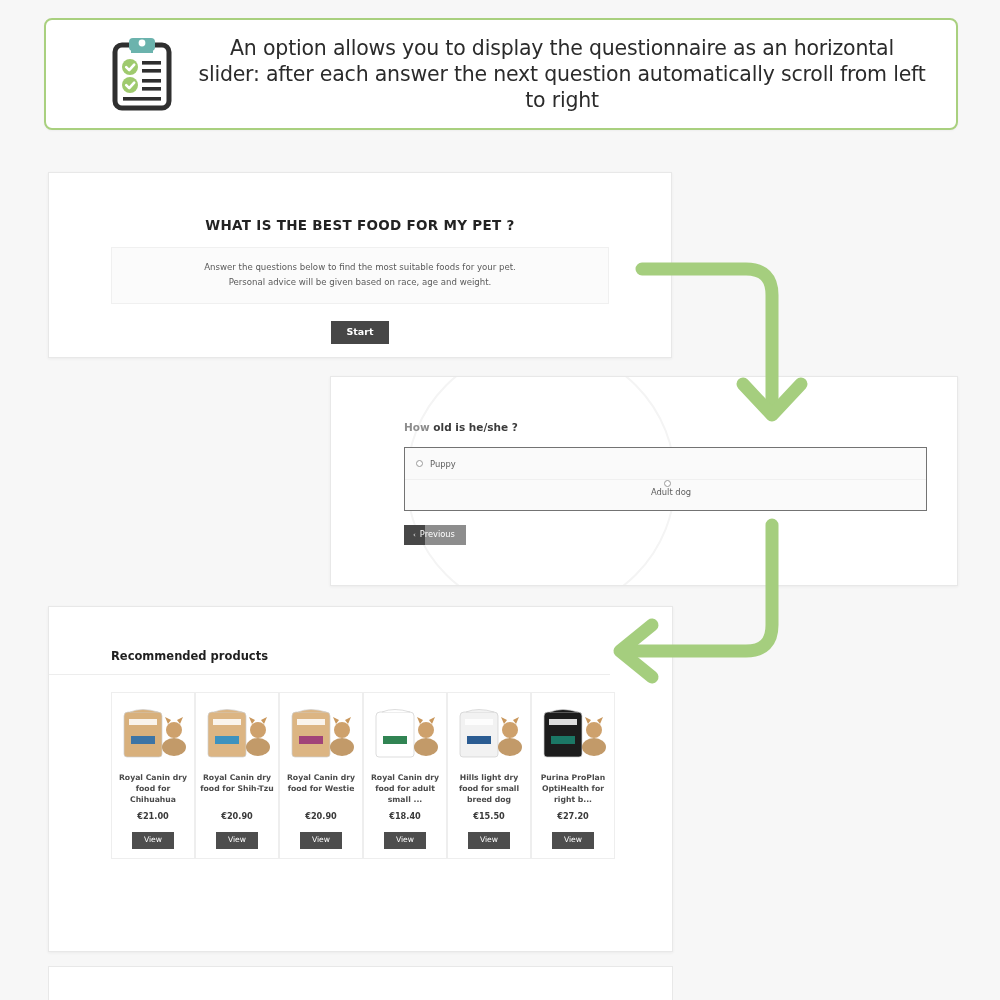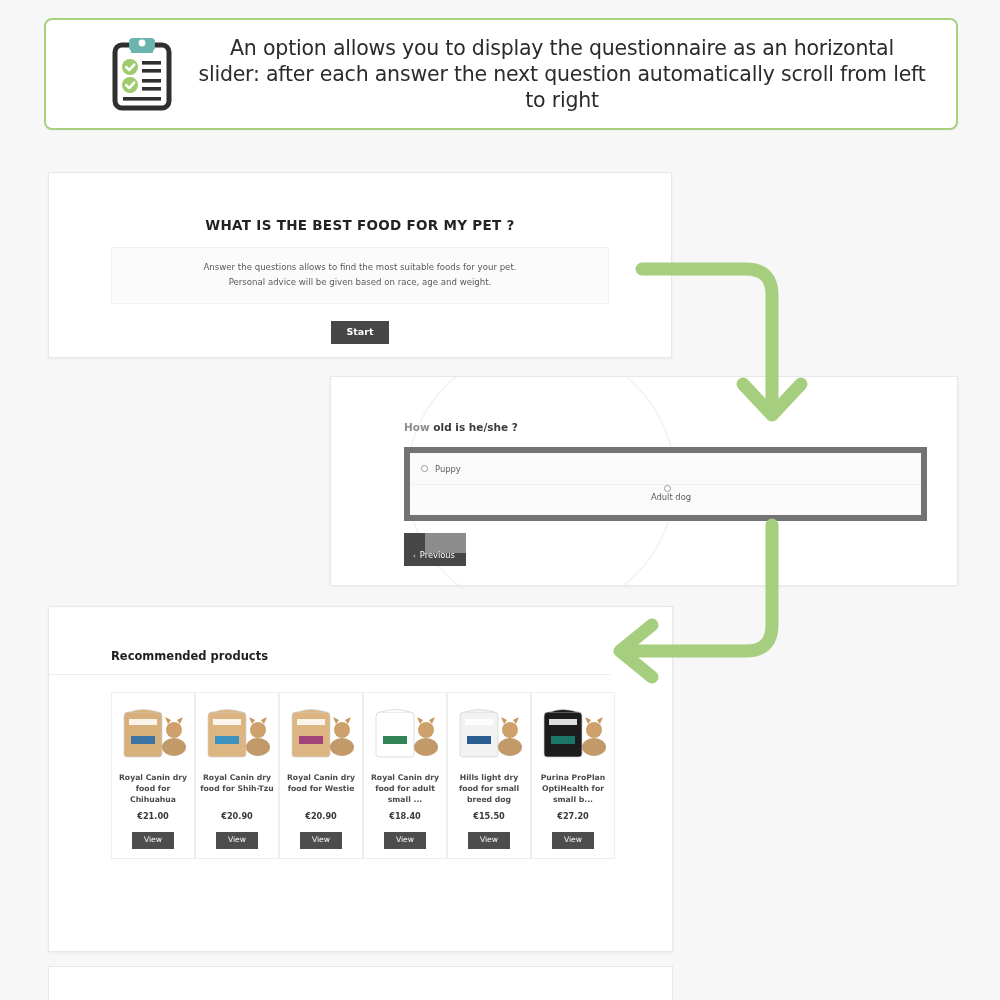--- a/index.html
+++ b/index.html
@@ -99,21 +99,21 @@
   }
   .q-inner { position: relative; padding: 44px 30px 0 73px; }
   .q-title {
     font-size: 10.5px;
     font-weight: bold;
     color: #3b3b3b;
     font-family: "DejaVu Sans", sans-serif;
     margin-bottom: 14px;
   }
   .q-title .q-dim { color: #8d8d8d; }
-  .q-options { border: 6px solid #737373; }
+  .q-options { border: 1px solid #737373; }
   .q-option {
     background: #fafafa;
     height: 31px;
     display: flex;
     align-items: center;
     padding-left: 11px;
     font-size: 8.4px;
     color: #5d5d5d;
     font-family: "DejaVu Sans", sans-serif;
     cursor: pointer;
@@ -128,21 +128,21 @@
     background: #fff;
   }
   .q-prev-wrap { margin-top: 12px; }
   .btn-prev {
     display: inline-block;
     background: #474747;
     color: #fff;
     border: none;
     font-size: 8.3px;
     font-family: "DejaVu Sans", sans-serif;
-    padding: 18px 11px 6px 9px;
+    padding: 5px 11px 6px 9px;
     cursor: pointer;
     line-height: 1;
     position: relative;
   }
   .btn-prev .chev { font-size: 7px; margin-right: 4px; opacity: .9; }
   
   .prev-wash {
     position: absolute;
     left: 21px; top: -2px;
     width: 60px; height: 22px;
@@ -268,21 +268,21 @@
       <rect x="12" y="61" width="38" height="3.6" fill="#2f2f2f"></rect>
     </svg>
   </div>
   <div class="banner-text">An option allows you to display the questionnaire as an horizontal slider: after each answer the next question automatically scroll from left to right</div>
 </div>
 
 <div class="panel" id="panel-intro">
   <div class="intro-inner">
     <div class="intro-title">WHAT IS THE BEST FOOD FOR MY PET ?</div>
     <div class="intro-box">
-      <div>Answer the questions allows to find the most suitable foods for your pet.</div>
+      <div>Answer the questions below to find the most suitable foods for your pet.</div>
       <div>Personal advice will be given based on race, age and weight.</div>
     </div>
     <div class="intro-btn-wrap">
       <button class="btn-dark">Start</button>
     </div>
   </div>
 </div>
 
 <div class="panel" id="panel-question">
   <div class="q-watermark"></div>
@@ -375,21 +375,21 @@
             <svg width="70" height="60" viewBox="0 0 70 60" aria-hidden="true">
               <path d="M10 10 h30 a4 4 0 0 1 4 4 v38 a3 3 0 0 1 -3 3 h-32 a3 3 0 0 1 -3 -3 v-38 a4 4 0 0 1 4 -4 z" fill="#1c1c1c" stroke="#cfcfcf" stroke-width="0.7"></path>
               <path d="M12 10 q12 -5 28 0" fill="#1c1c1c" stroke="#cfcfcf" stroke-width="0.7"></path>
               <rect x="11" y="17" width="28" height="6" fill="#ffffff" opacity="0.85"></rect>
               <rect x="13" y="34" width="24" height="8" fill="#1b7f6b" opacity="0.92"></rect>
               <ellipse cx="56" cy="45" rx="12" ry="9" fill="#b7884f" opacity="0.85"></ellipse>
               <ellipse cx="56" cy="28" rx="8" ry="8" fill="#c9975c" opacity="0.9"></ellipse>
               <path d="M50 22 l-3 -7 l6 3 z" fill="#c9975c"></path>
               <path d="M62 22 l3 -7 l-6 3 z" fill="#c9975c"></path>
             </svg>
-          </div><div class="p-name">Purina ProPlan OptiHealth for small b...</div><div class="p-price">€27.20</div><button class="btn-view">View</button></div>
+          </div><div class="p-name">Purina ProPlan OptiHealth for right b...</div><div class="p-price">€27.20</div><button class="btn-view">View</button></div>
       </div>
   </div>
 </div>
 
 <div id="panel-bottom-edge"></div>
 
 <svg id="arrow-1" class="arrow-svg" width="200" height="195" viewBox="0 0 200 195">
   <path d="M12 17 H116 Q142 17 142 43 V155" fill="none" stroke="#a5ce7e" stroke-width="13" stroke-linecap="round" stroke-linejoin="round"></path>
   <path d="M113 132 L142 163 L171 132" fill="none" stroke="#a5ce7e" stroke-width="13" stroke-linecap="round" stroke-linejoin="round"></path>
 </svg>

